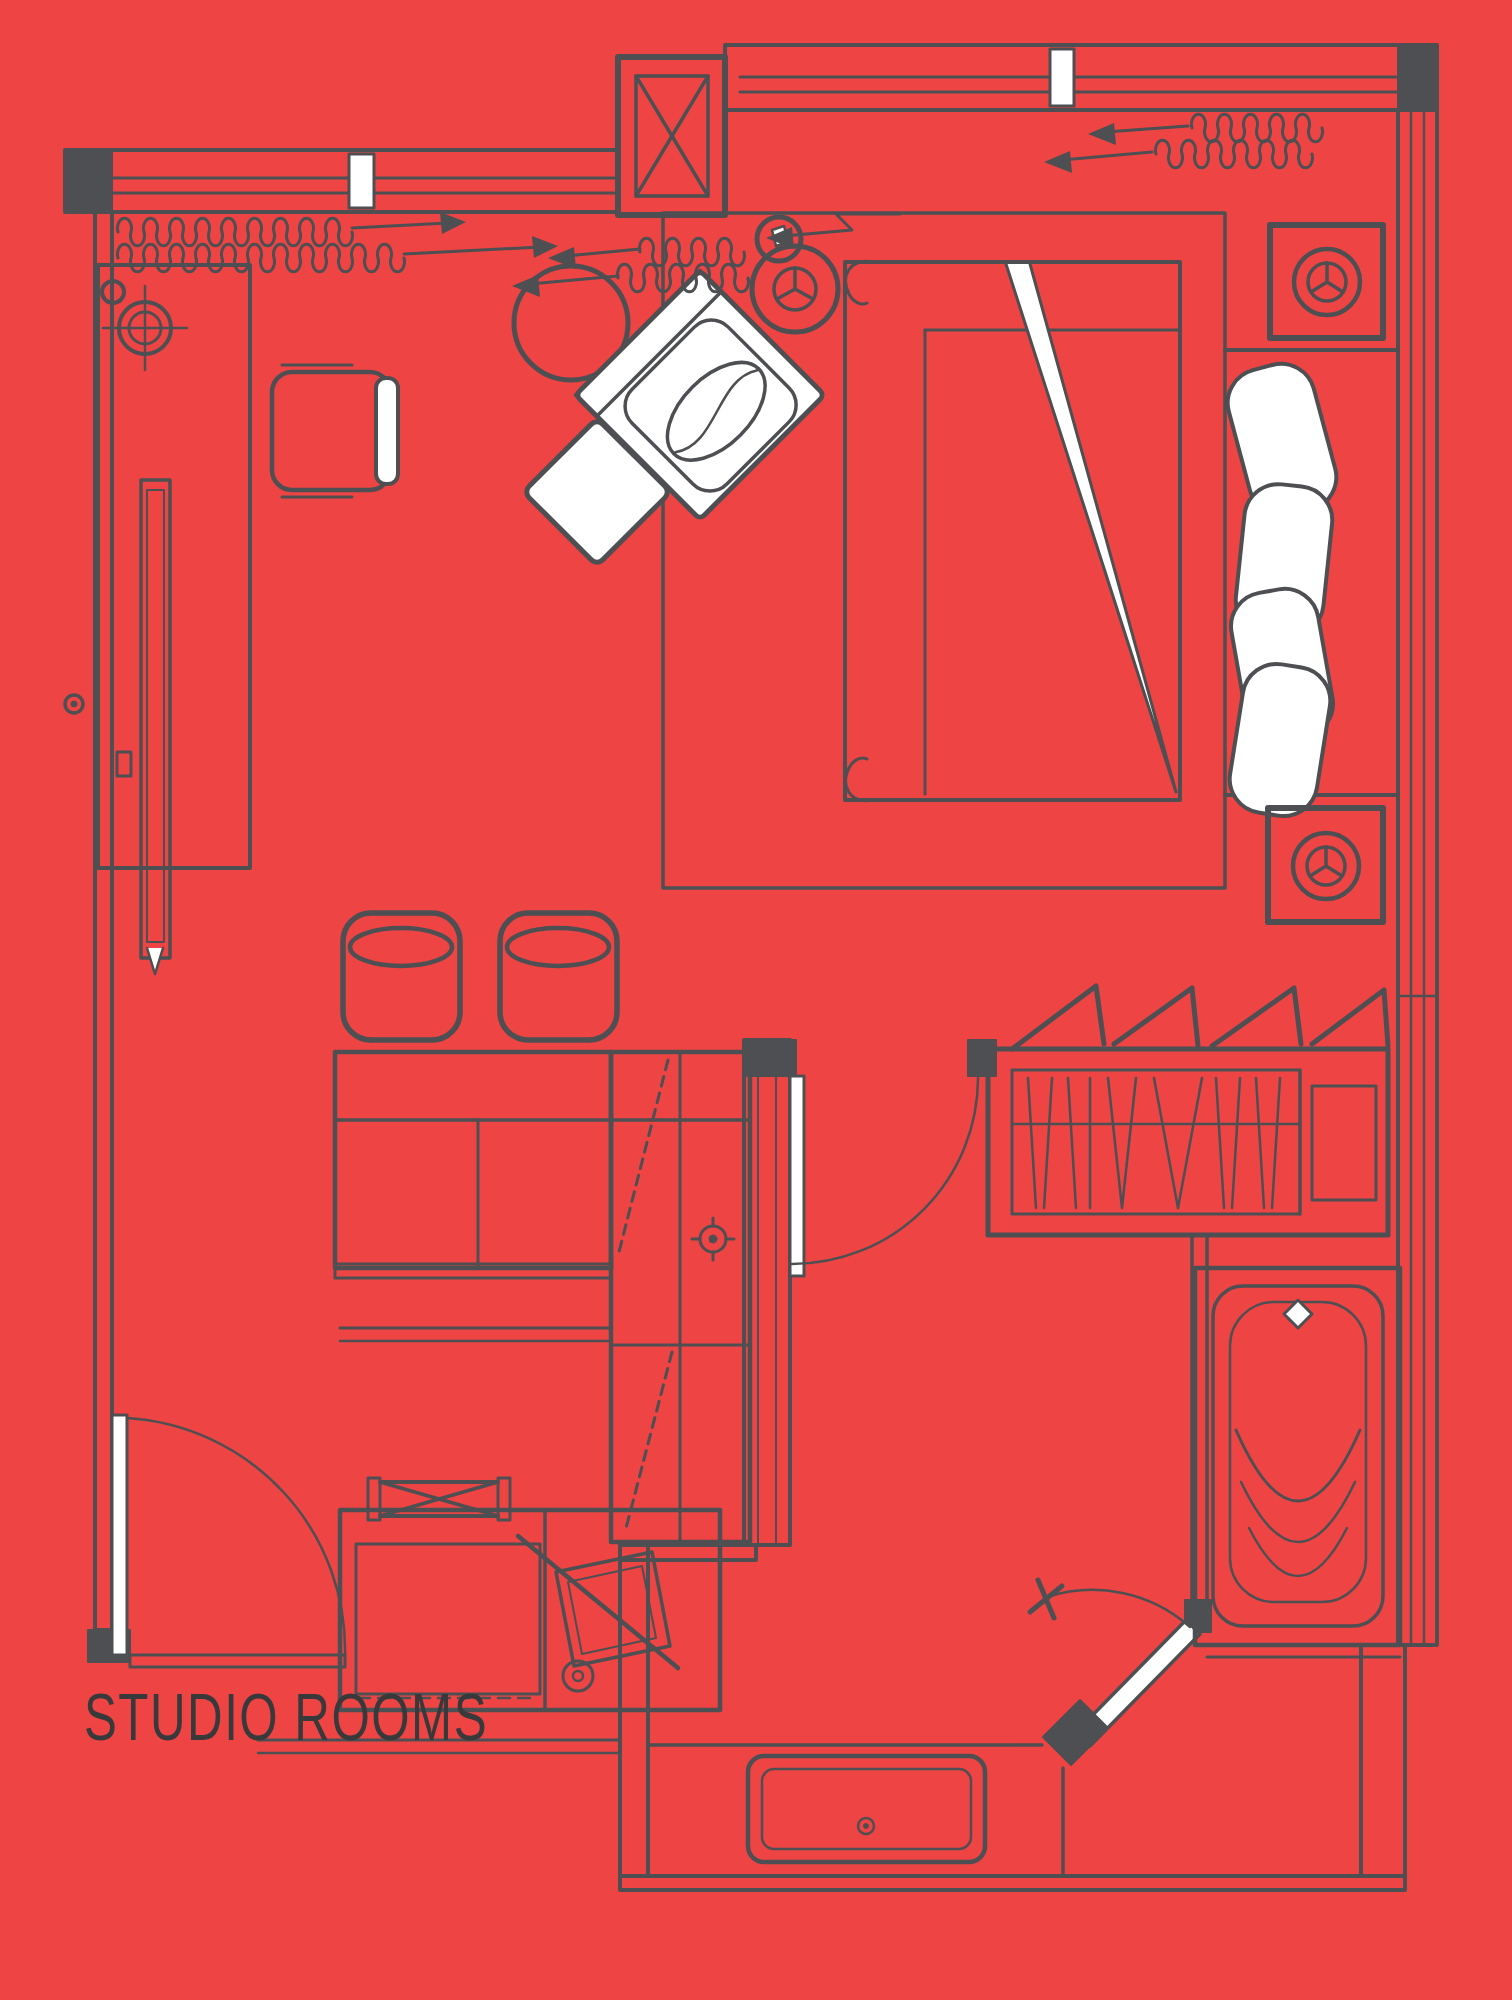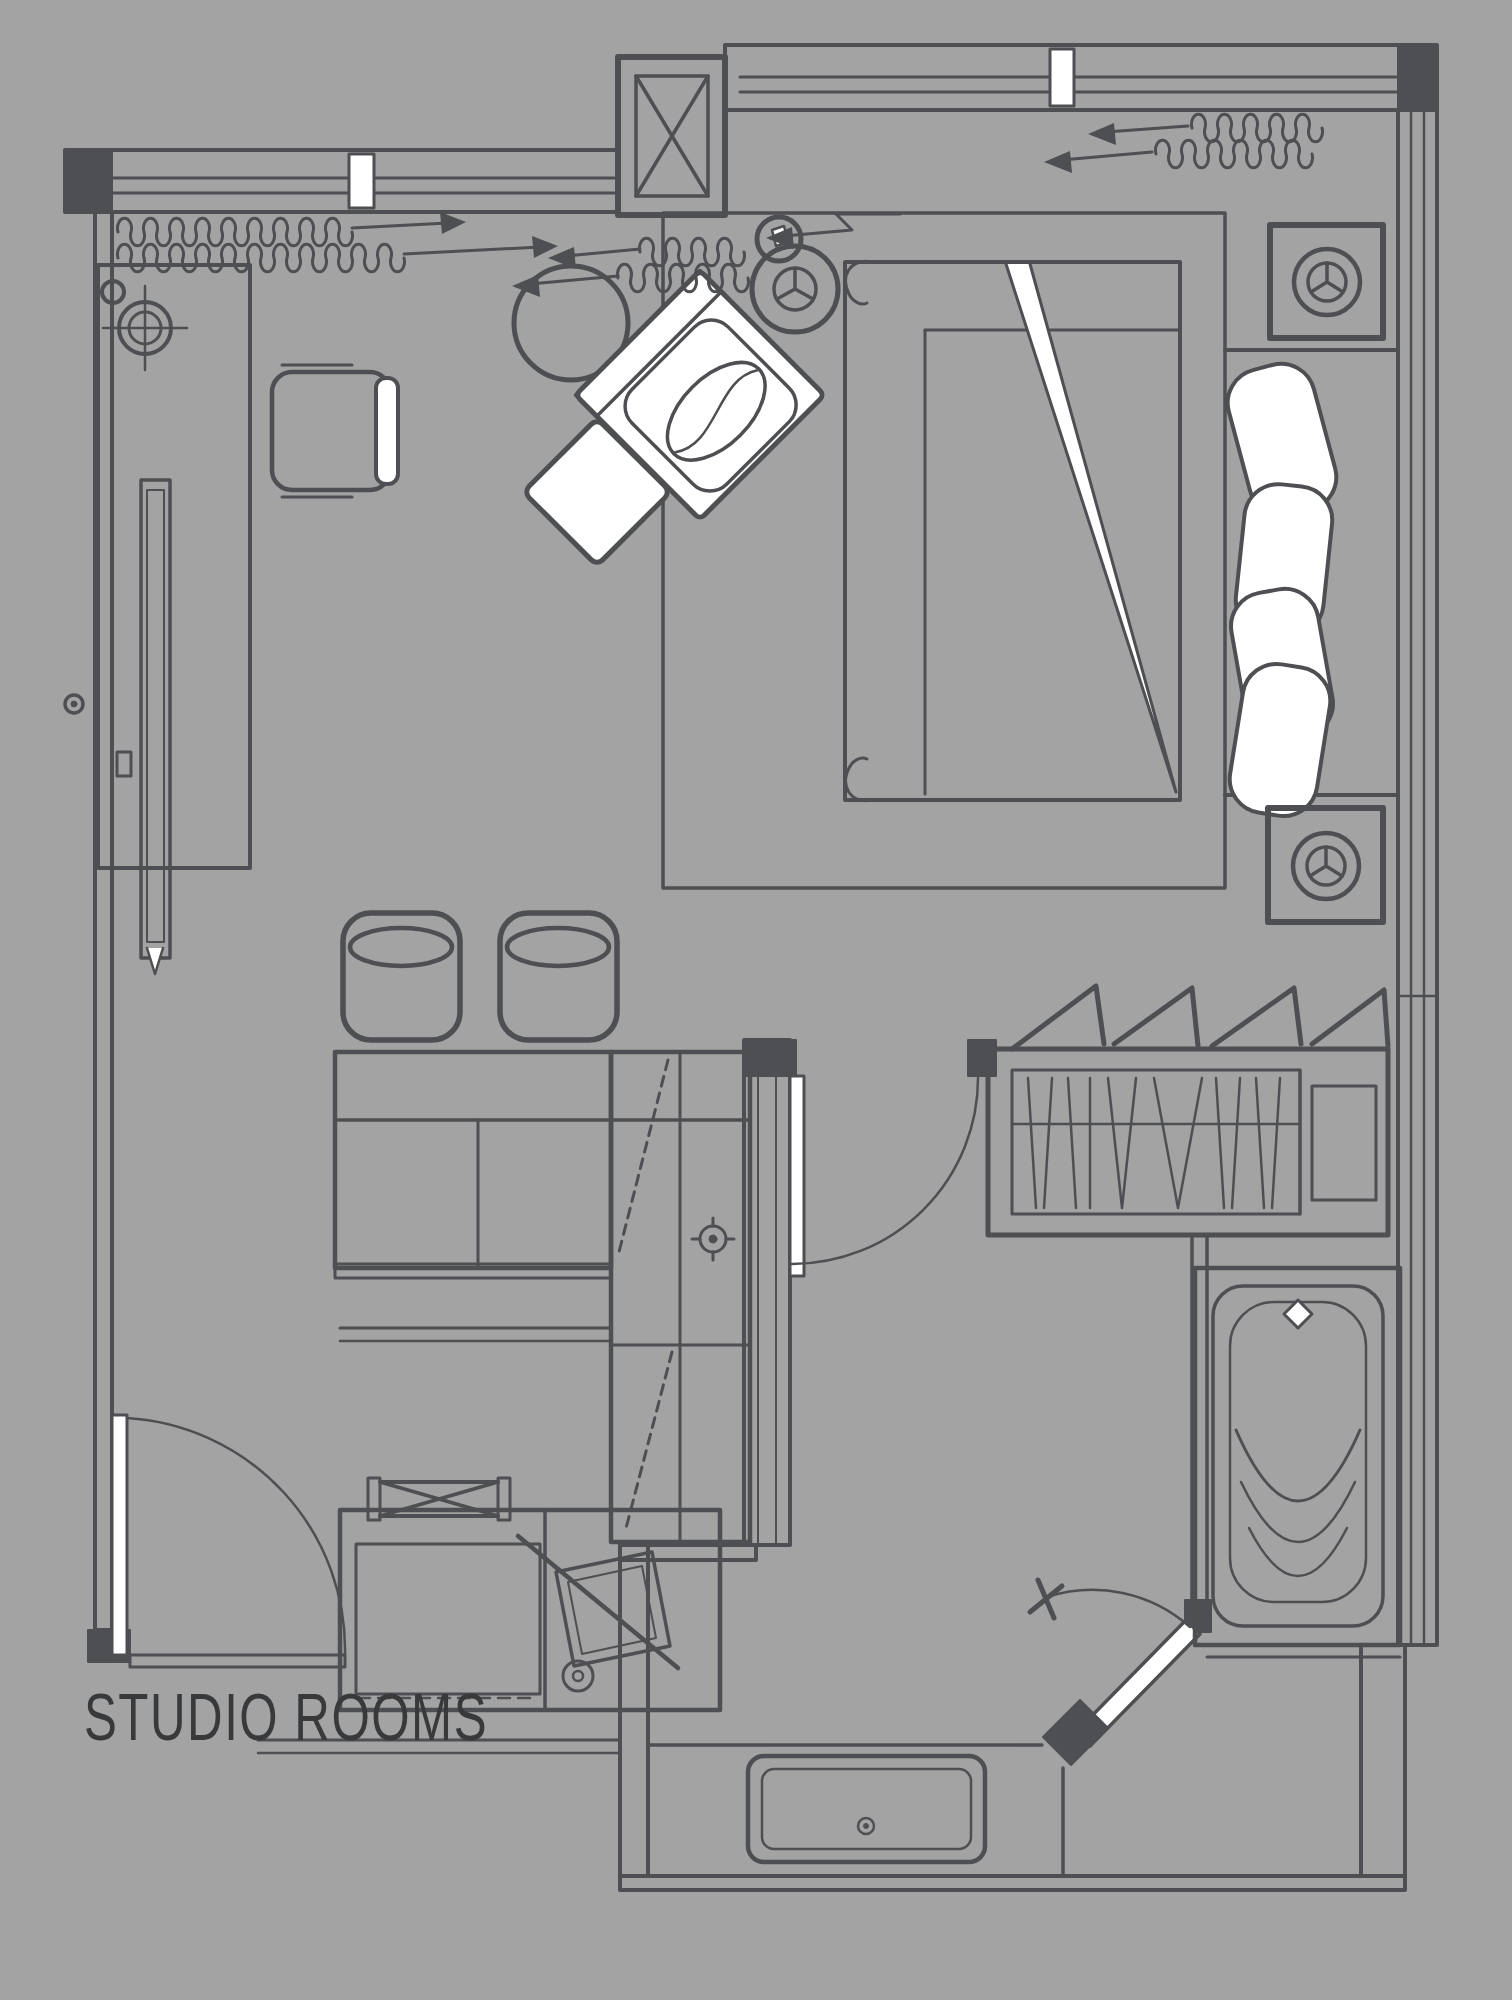--- a/index.html
+++ b/index.html
@@ -1,16 +1,16 @@
 <!DOCTYPE html>
 <html><head>
 <meta charset="utf-8">
 <style>
   html,body{margin:0;padding:0;background:#ffffff;}
-  .page{width:1512px;height:2000px;position:relative;background:#a3a3a3;overflow:hidden;}
+  .page{width:1512px;height:2000px;position:relative;background:#ef4444;overflow:hidden;}
   svg{display:block;}
   svg *{stroke-linecap:round;stroke-linejoin:round;}
   .plan-title{
     font-family:"Liberation Sans", sans-serif;
     fill:#38393b;
     font-size:66px;
     letter-spacing:2px;
   }
 </style>
 </head>

